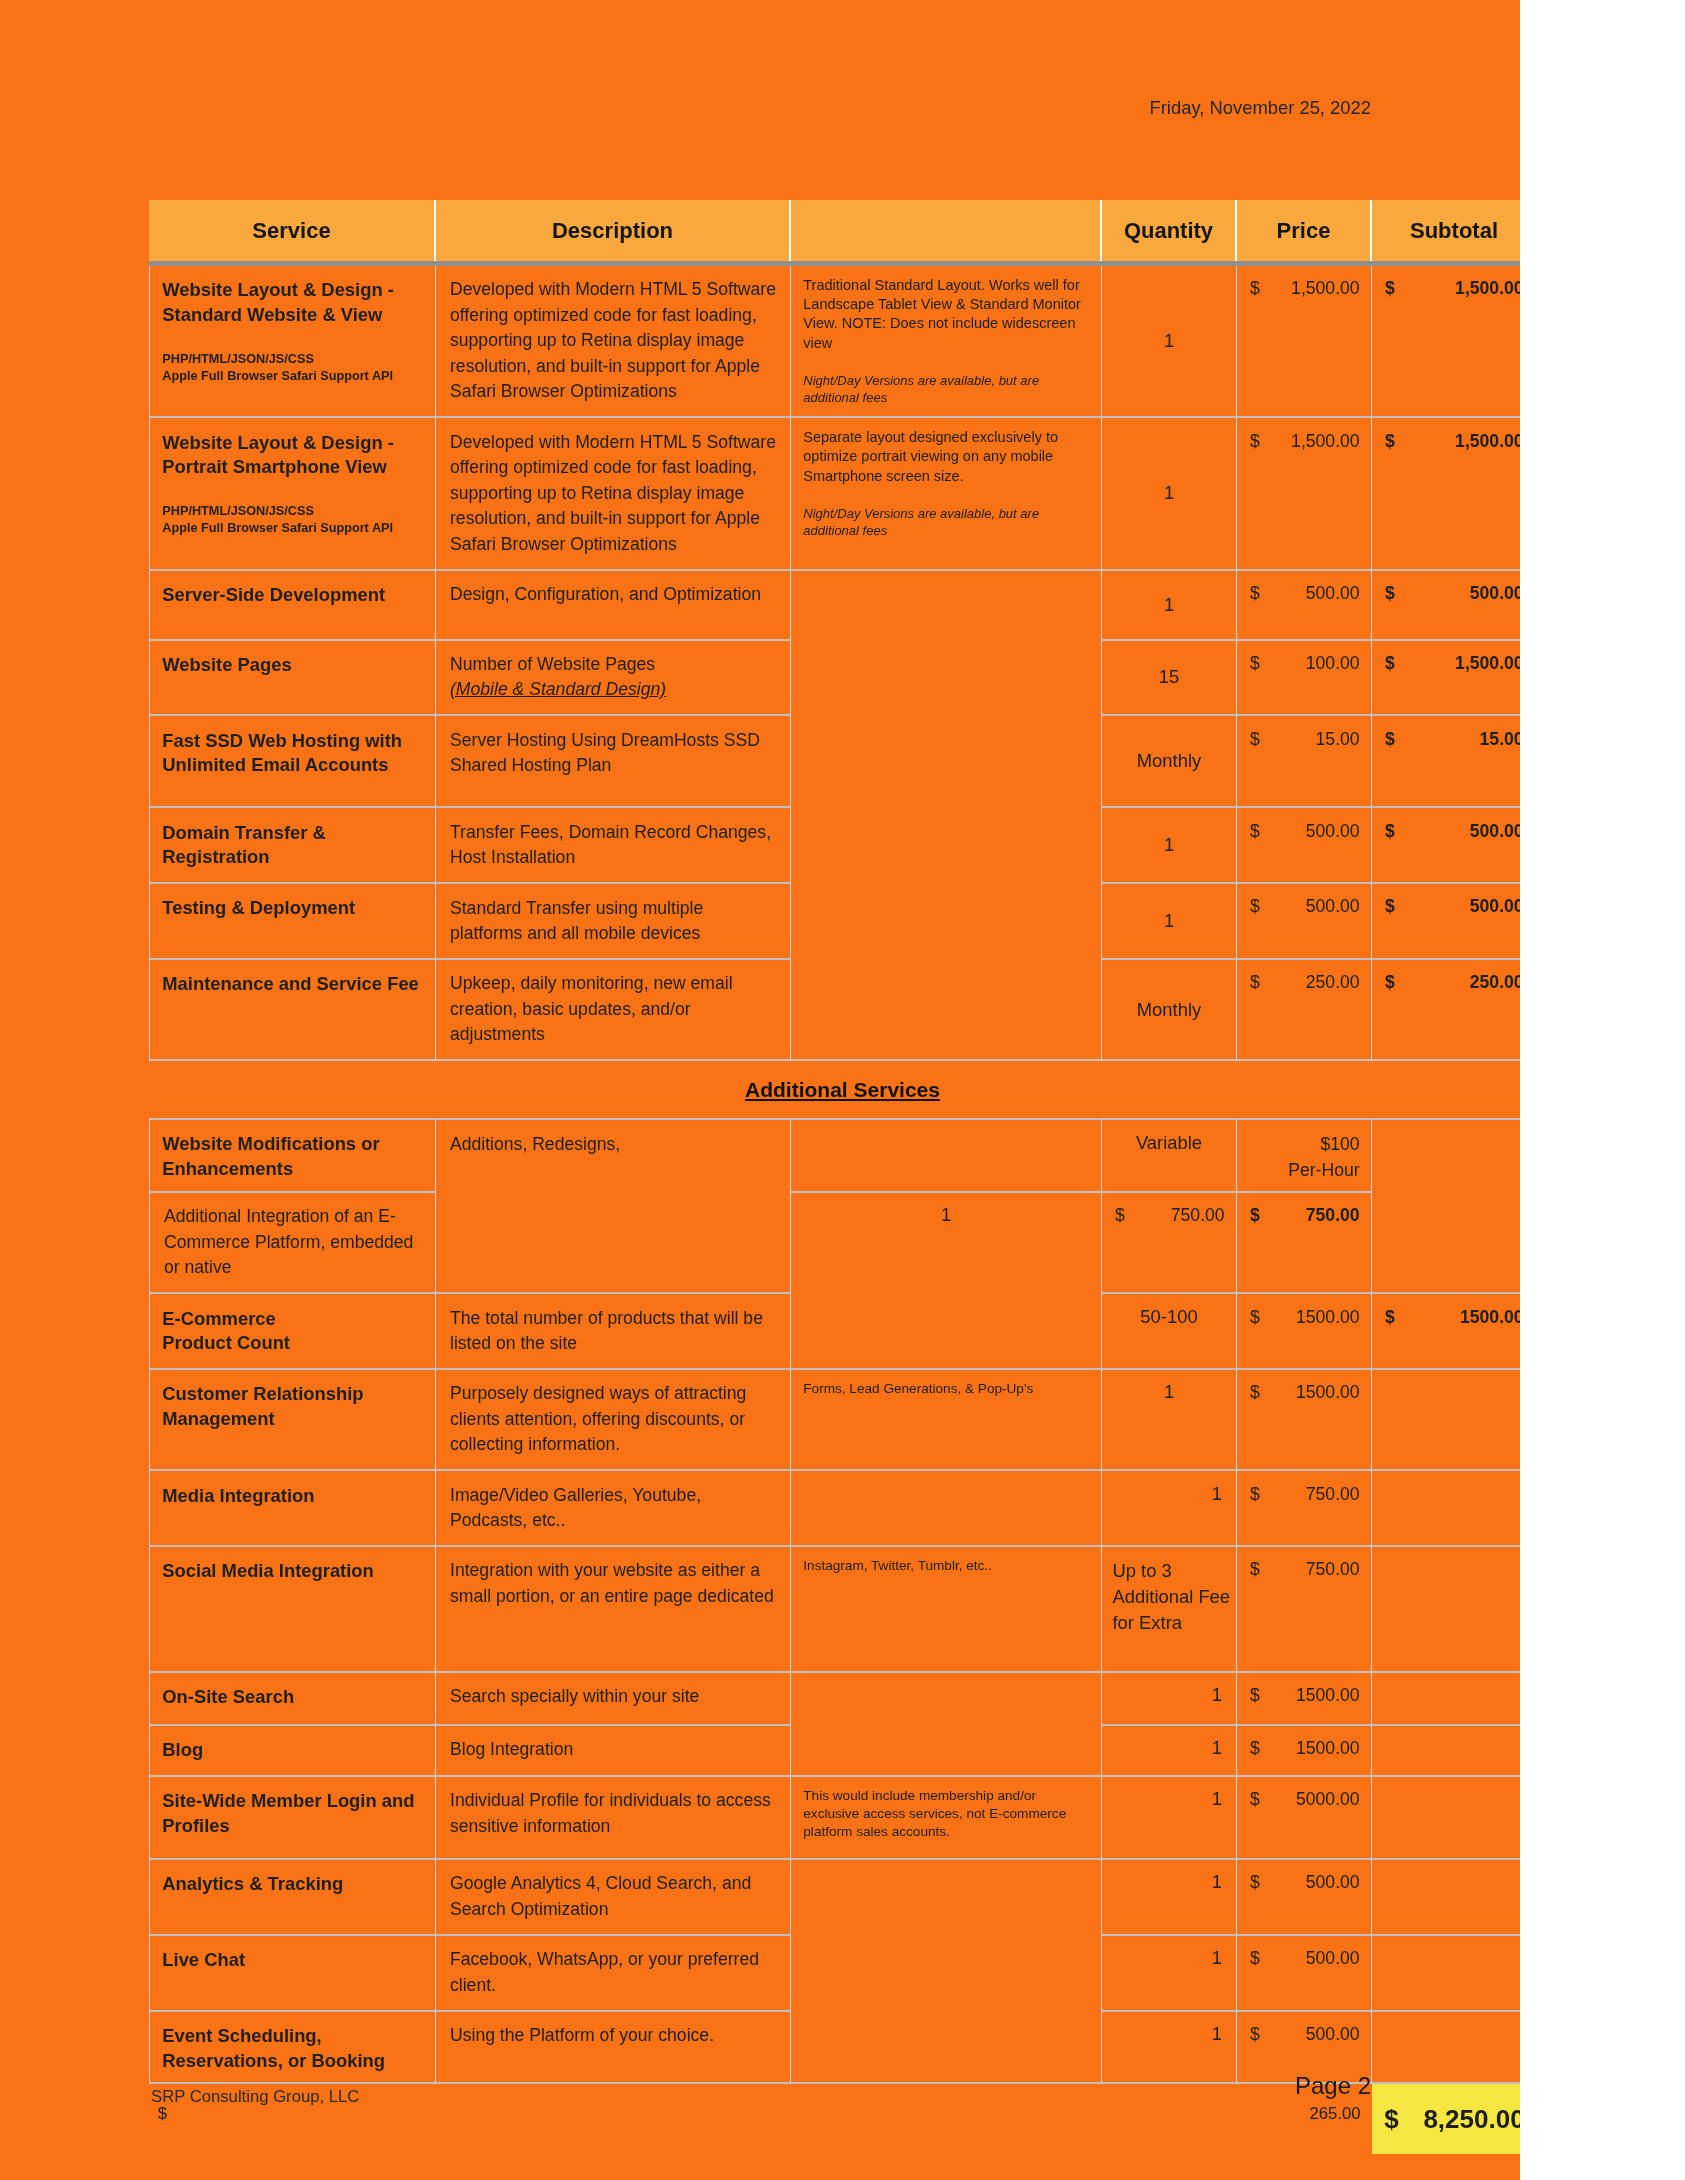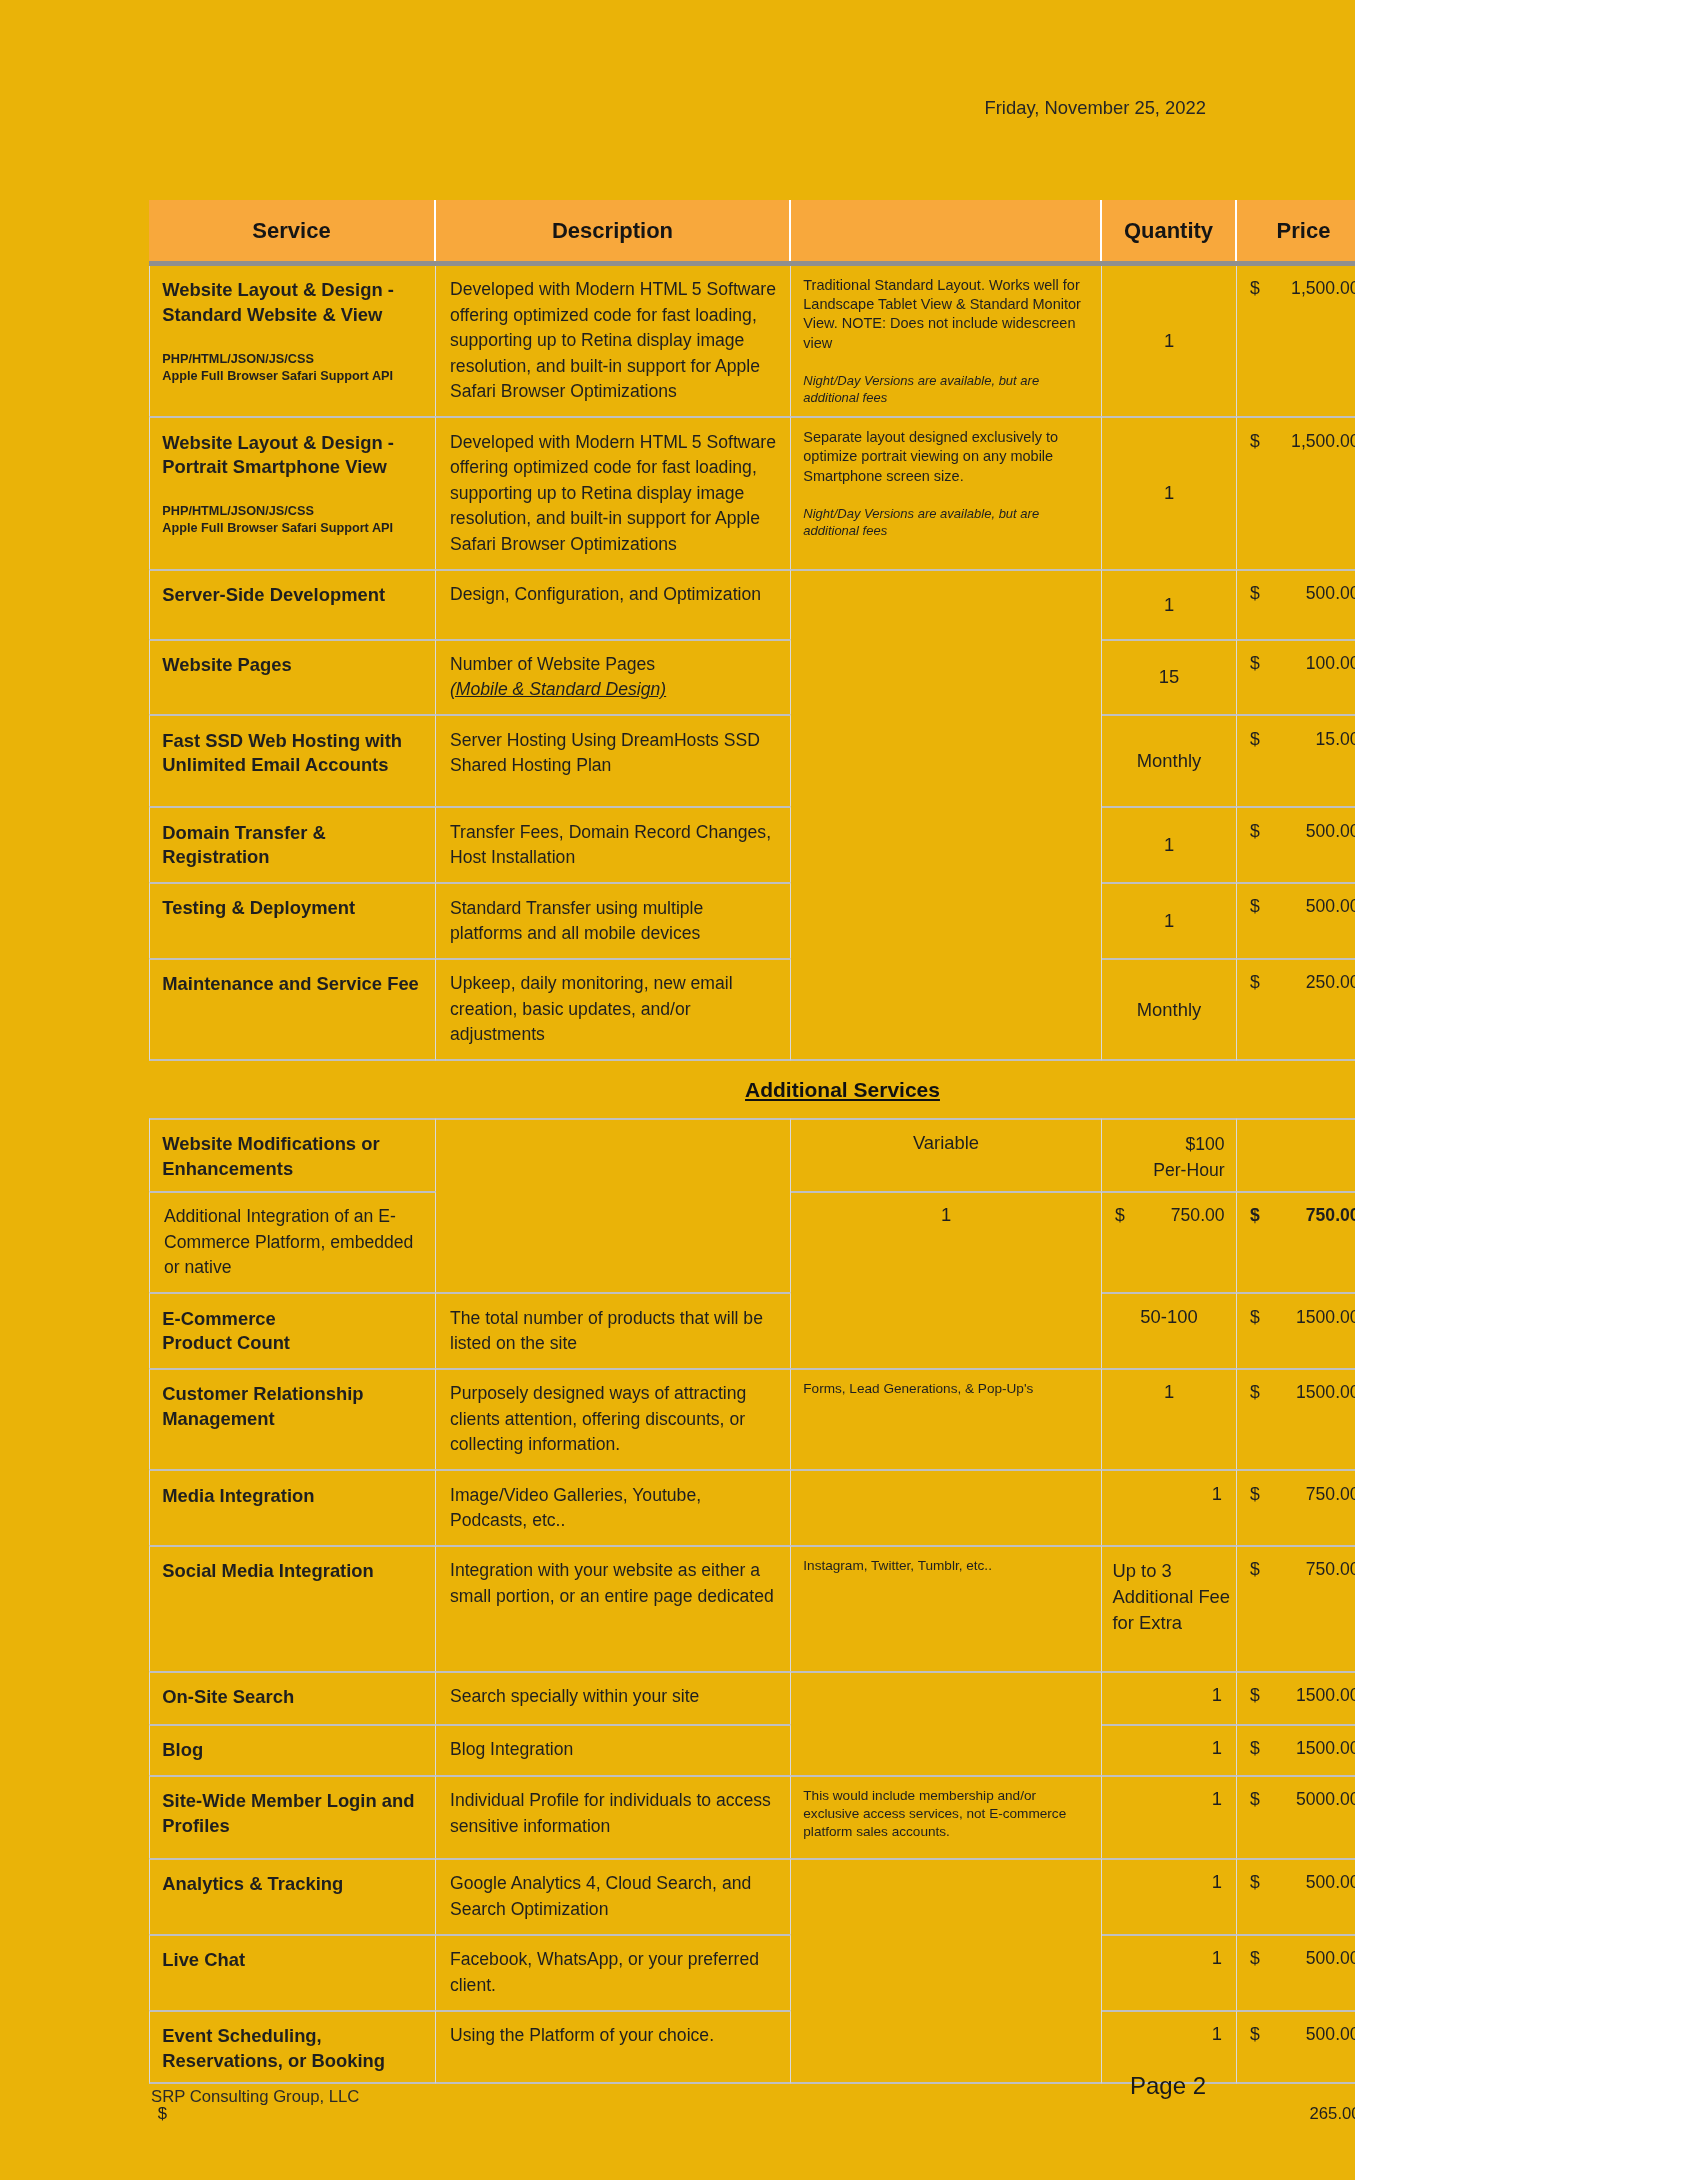--- a/index.html
+++ b/index.html
@@ -1,17 +1,17 @@
 <!DOCTYPE html>
 <html style="--header-bg: #f8a83c; --highlight: #f5e642;font-size:14px"><head>
 <meta charset="utf-8">
 <style>
   * { margin:0; padding:0; box-sizing:border-box; }
   body { background:#ffffff; font-family:"Liberation Sans", sans-serif; color:#1f1f1f; }
-  .page { position:relative; width:1355px; height:2180px; background:#eab308; overflow:hidden; }
+  .page { position:relative; width:1520px; height:2180px; background:#f97316; overflow:hidden; }
 
   .date { position:absolute; top:97px; right:149px; font-size:18.4px; color:#262626; }
 
   .doc { position:absolute; left:149px; top:200px; width:1387px; }
 
   .grid { display:grid; grid-template-columns:287px 355px 311px 135px 135px 164px; }
 
   
   .hrow { border-bottom:5.3px solid #8f8f8f; }
   .hc { background:var(--header-bg,#f8a83c); height:61px; display:flex; align-items:center; justify-content:center;
@@ -253,20 +253,23 @@
     <div class="section-head">
       <span>Additional Services</span>
     </div>
 
     <div class="add">
 
       <div class="grid row" style="min-height:71px">
         <div class="c svc">
           <span class="svc-name">Website Modifications or
 Enhancements</span>
+        </div>
+        <div class="c desc">
+          <span>Additions, Redesigns,</span>
         </div>
         <div class="c notes"></div>
         <div class="c qty q-topc">Variable</div>
         <div class="c price pr-right">$100
 Per-Hour</div>
         <div class="c sub"></div>
       </div>
 
       <div class="grid row" style="min-height:93px">
         <div class="c desc">

